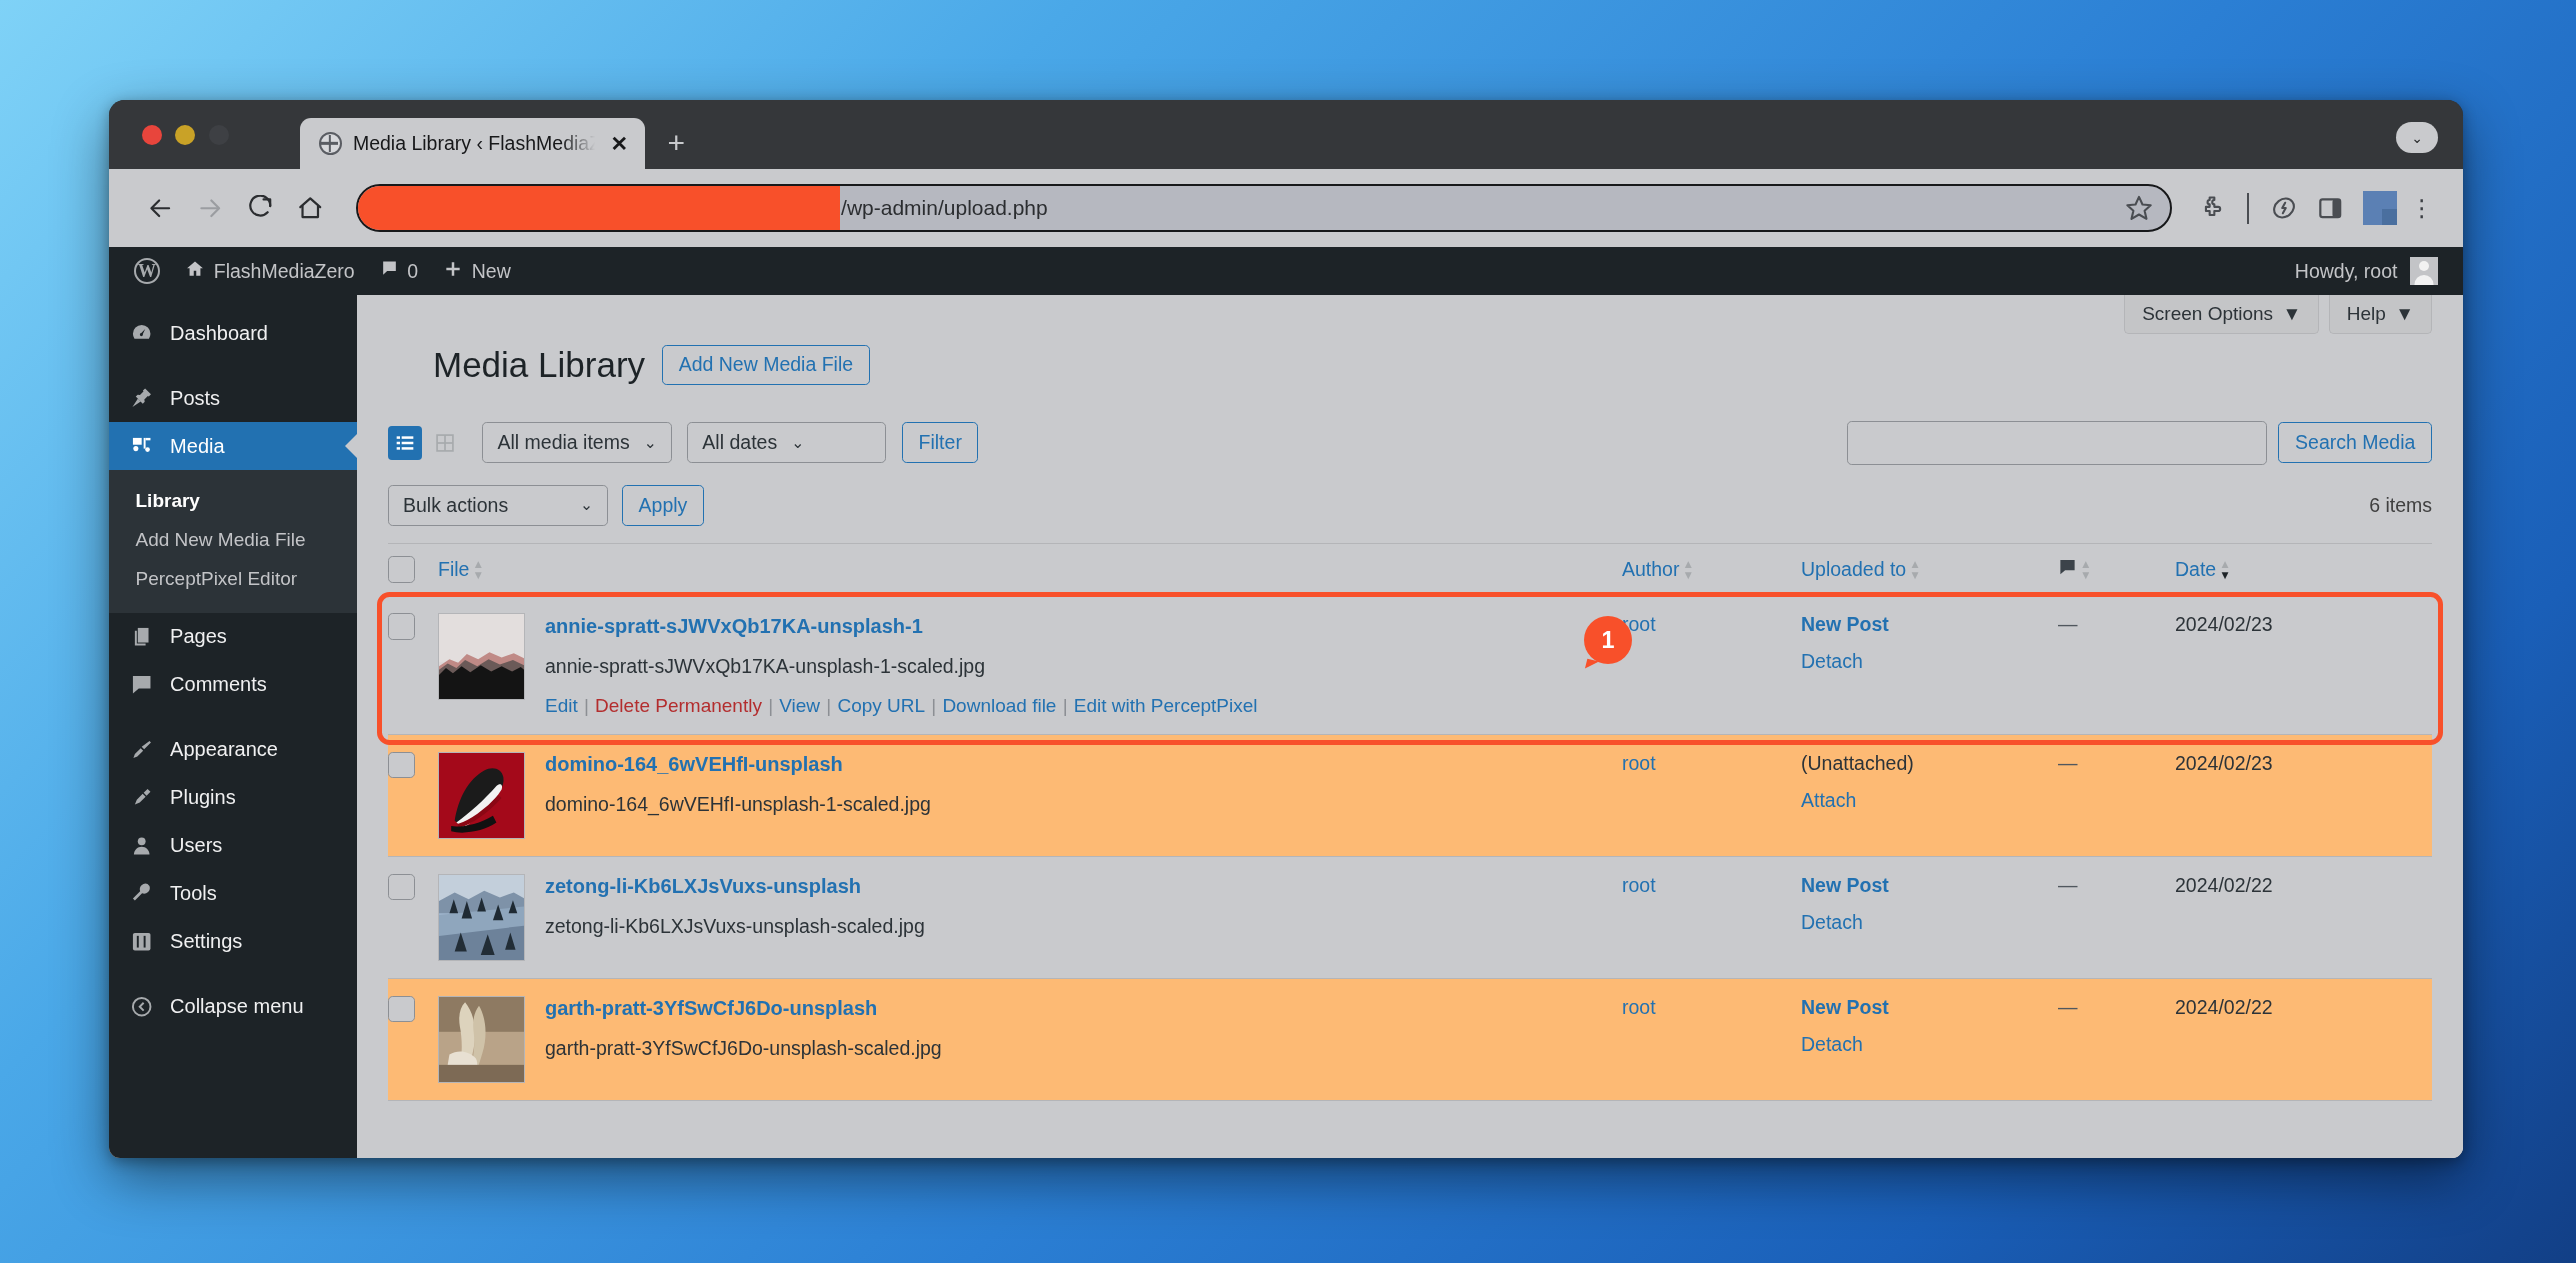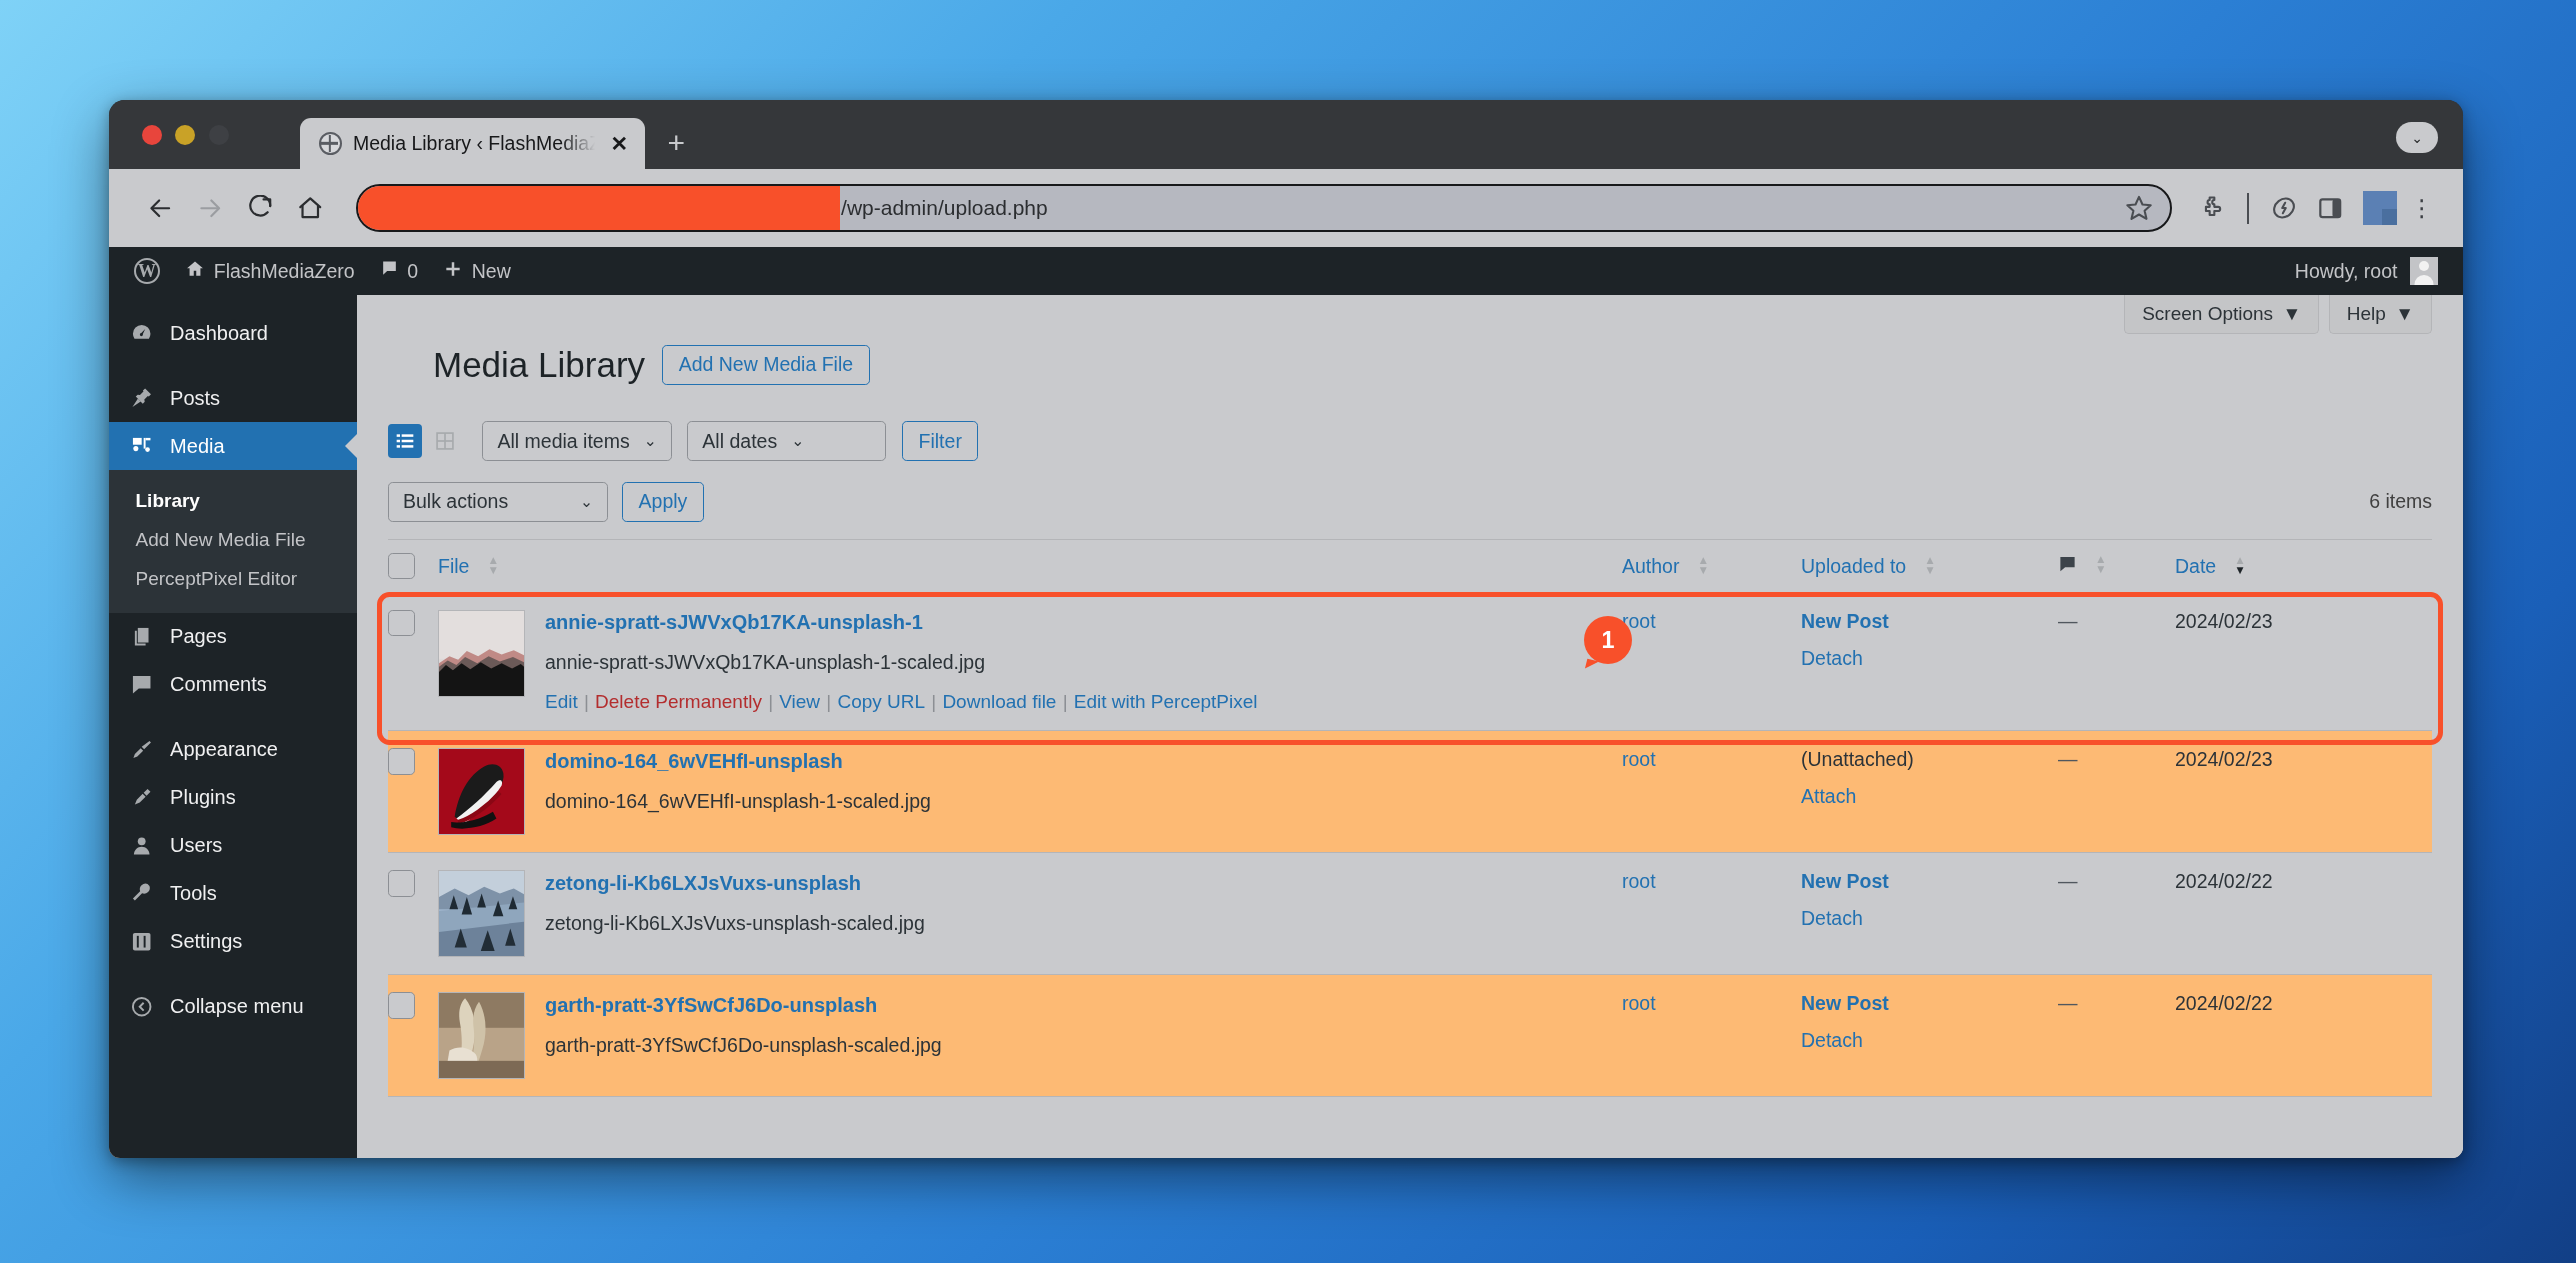--- a/index.html
+++ b/index.html
@@ -206,21 +206,21 @@
   .bulk-row { display: flex; align-items: center; gap: 14px; padding: 4.7px 0 17px 0; }
   .items-count { margin-left: auto; font-size: 19.5px; color: #404040; }
 
   
   .wp-table { width: 100%; border-collapse: collapse; background: #c9cacd; table-layout: fixed; }
   .wp-table thead th {
     text-align: left; font-size: 19.5px; color: #2271b1; font-weight: 400;
     padding: 12.5px 0; border-top: 1.6px solid #b4b5b8; border-bottom: 1.6px solid #b4b5b8;
     background: #c9cacd; vertical-align: middle;
   }
-  .th-inner { display: flex; gap: 18px; }
+  .th-inner { display: flex; align-items: center; gap: 3px; }
   .sort-arrows { display: inline-flex; flex-direction: column; gap: 1.6px; line-height: 0; }
   .sort-arrows i { font-style: normal; font-size: 11.7px; color: #a7aaad; line-height: .8; }
   .sort-arrows i.on { color: #1d2327; }
 
   .wp-table td { padding: 17px 0; vertical-align: top; font-size: 19.5px; color: #2c3338; }
   .wp-table tbody tr { border-bottom: 1.6px solid #b4b5b8; }
   .wp-table tbody tr.alt { background: #fdba74; }
   .col-cb { width: 50px; }
   .col-file { width: auto; }
   .col-author { width: 179px; }
@@ -530,20 +530,24 @@
           <div class="wp-select">
             <span>All media items</span>
             <span class="chev">⌄</span>
           </div>
           <div class="wp-select" style="min-width:199px;justify-content:flex-start">
             <span>All dates</span>
             <span class="chev">⌄</span>
           </div>
           <span class="btn-secondary">Filter</span>
 
+          <div class="search-box">
+            <input class="search-input" type="text" placeholder="" style="">
+            <span class="btn-secondary">Search Media</span>
+          </div>
         </div>
 
         <div class="bulk-row">
           <div class="wp-select" style="width:220px;justify-content:space-between">
             <span>Bulk actions</span>
             <span class="chev">⌄</span>
           </div>
           <span class="btn-secondary">Apply</span>
           <span class="items-count">6 items</span>
         </div>

